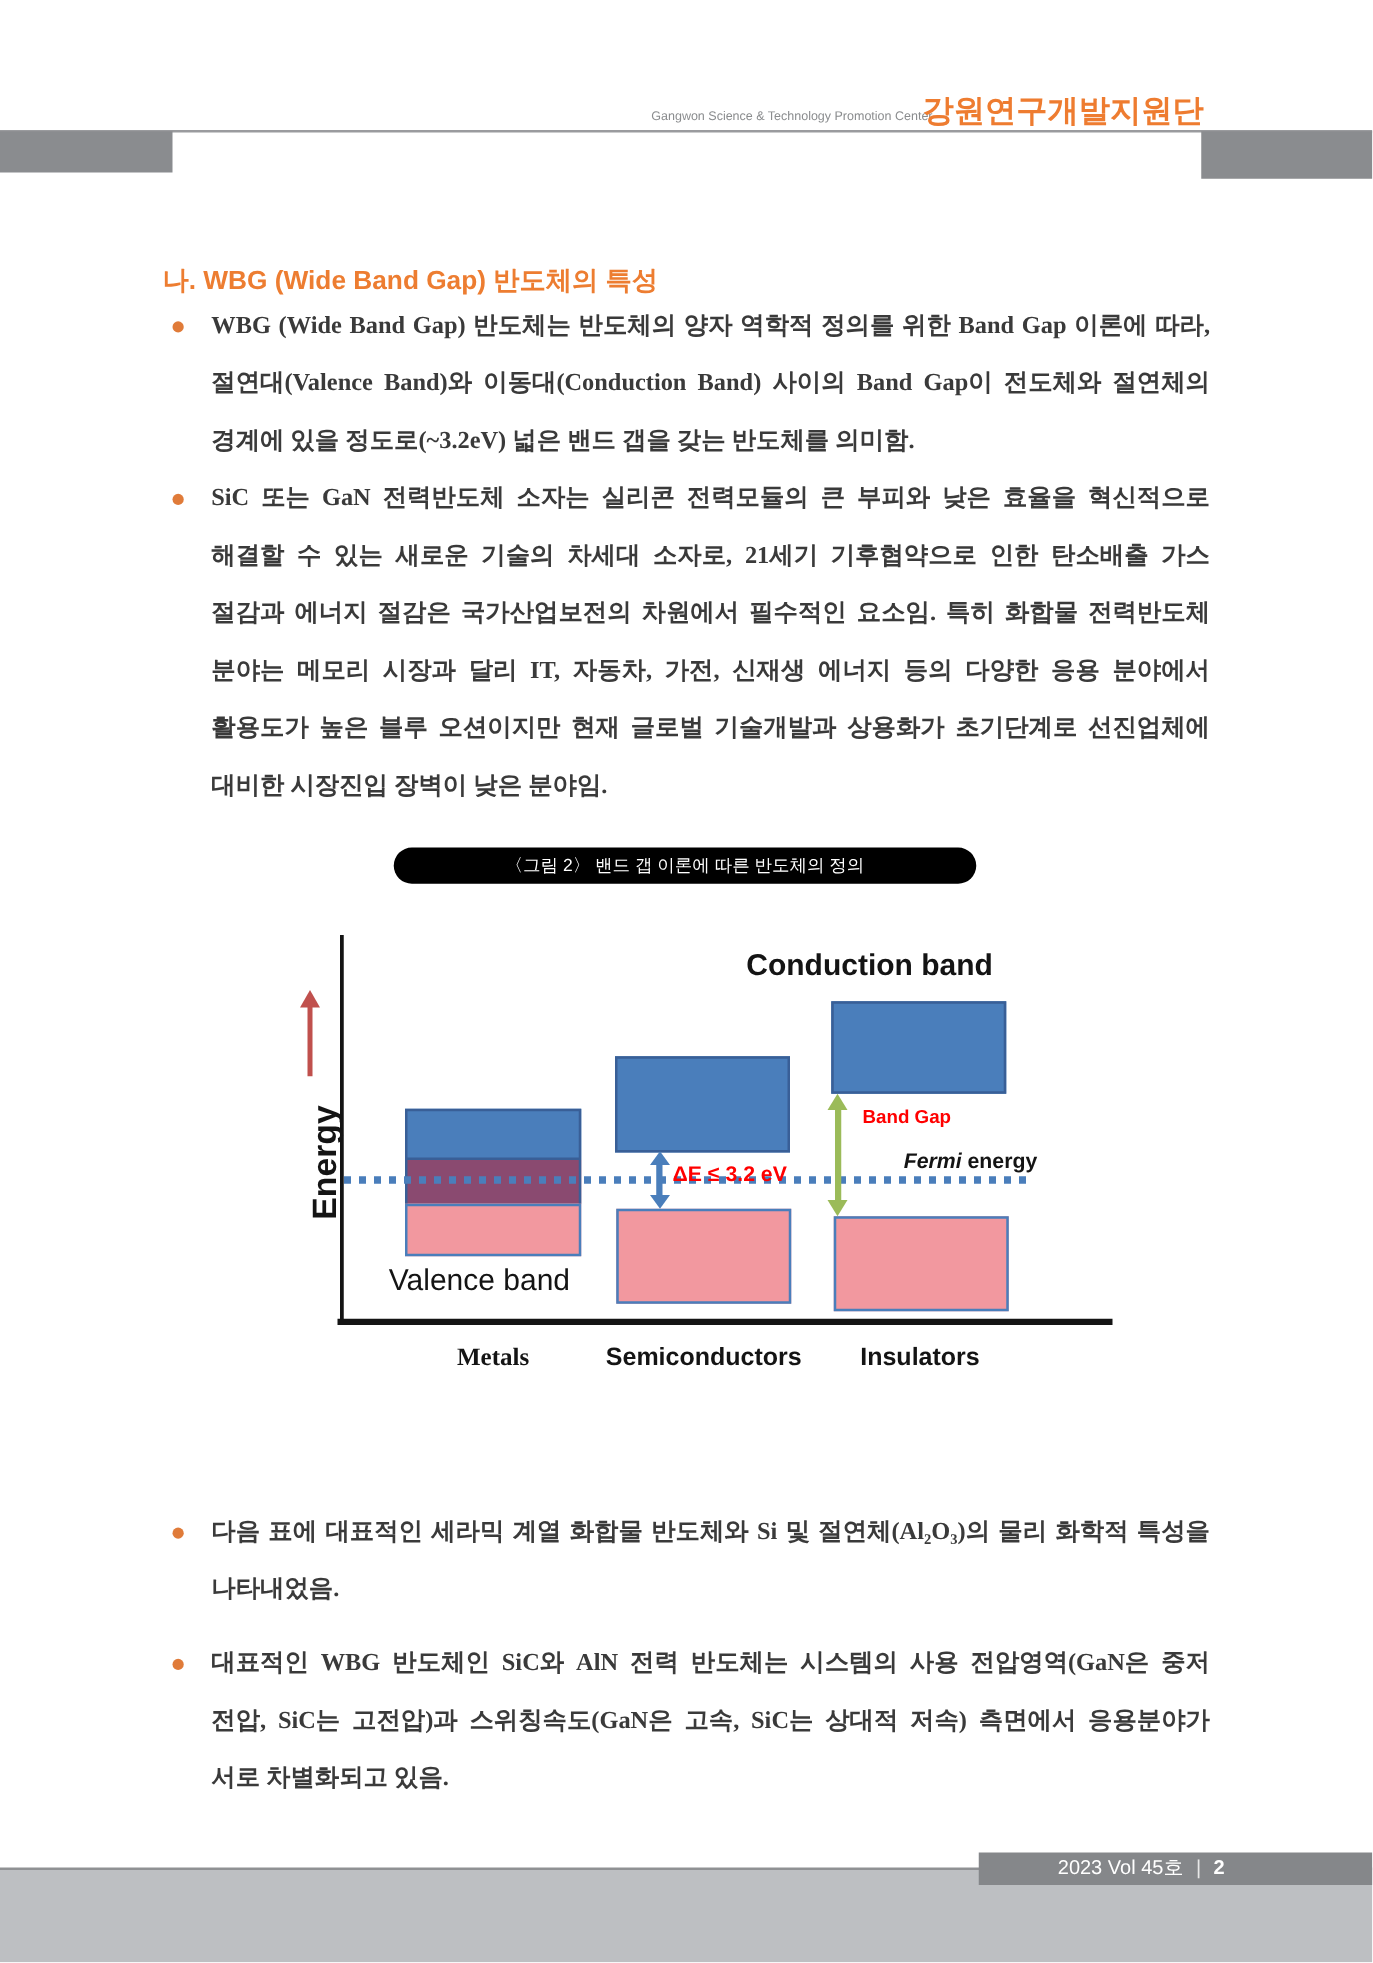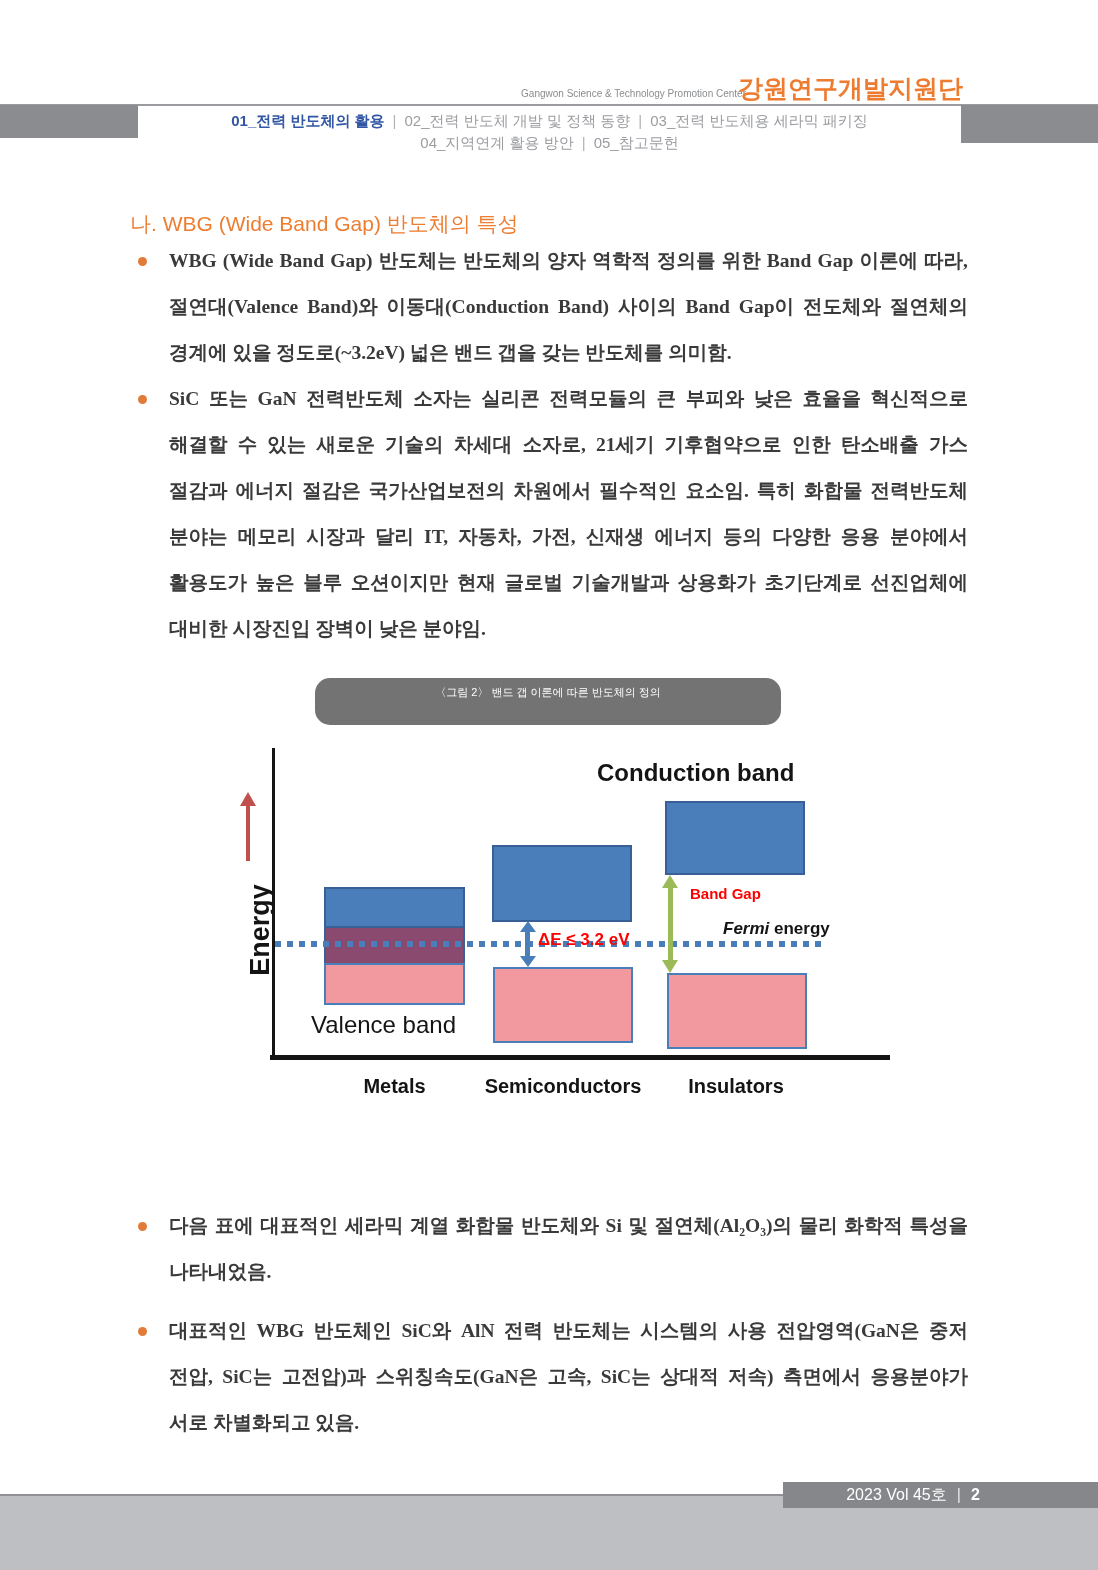--- a/index.html
+++ b/index.html
@@ -13,29 +13,29 @@
   .org-kr{position:absolute;right:135px;top:72px;font-size:25px;font-weight:bold;color:#ee7c30;white-space:nowrap;}
   .header-rule{position:absolute;left:0;top:104px;width:1098px;height:2px;background:#9a9b9e;}
   .bar-left{position:absolute;left:0;top:105px;width:138px;height:33px;background:#8a8c8f;}
   .bar-right{position:absolute;left:961px;top:105px;width:137px;height:38px;background:#8a8c8f;}
   .nav{position:absolute;left:138px;top:110px;width:823px;text-align:center;
        font-size:15px;color:#9b9da1;line-height:22px;}
   .nav .active{color:#3156a3;font-weight:bold;}
   .nav .sep{color:#b0b2b5;padding:0 8px;}
 
   
-  .section-title{position:absolute;left:130px;top:210px;font-size:21px;font-weight:normal;color:#ed7d31;}
+  .section-title{position:absolute;left:130px;top:210px;font-size:21px;font-weight:bold;color:#ed7d31;}
   .para{position:absolute;left:138px;width:830px;font-family:"Liberation Serif",serif;
         font-size:19.5px;line-height:46px;color:#3a3a3a;text-align:justify;word-break:keep-all;}
   .para .dot{position:absolute;left:0;top:19px;width:9px;height:9px;border-radius:50%;background:#e07b39;}
   .para .ptext{margin-left:31px;font-weight:bold;}
 
   
-  .fig-caption{position:absolute;left:315px;top:678px;width:466px;height:47px;border-radius:15px;
-               background:#737373;color:#ffffff;font-size:11px;text-align:center;line-height:29px;}
+  .fig-caption{position:absolute;left:315px;top:678px;width:466px;height:29px;border-radius:15px;
+               background:#000000;color:#ffffff;font-size:14px;text-align:center;line-height:29px;}
 
   
   .fig{position:absolute;left:235px;top:745px;width:660px;height:372px;background:#ffffff;}
   .axis-y{position:absolute;left:37px;top:3px;width:3px;height:312px;background:#141414;}
   .axis-x{position:absolute;left:35px;top:310px;width:620px;height:5px;background:#141414;}
   .e-arrow-stem{position:absolute;left:11px;top:60px;width:4px;height:56px;background:#c0504d;}
   .e-arrow-head{position:absolute;left:5px;top:47px;width:0;height:0;
                 border-left:8px solid transparent;border-right:8px solid transparent;
                 border-bottom:14px solid #c0504d;}
   .energy-label{position:absolute;left:-55px;top:170px;width:160px;height:30px;text-align:center;
@@ -65,21 +65,21 @@
   .delta-label{position:absolute;left:303px;top:185px;font-size:17px;font-weight:bold;color:#ff0000;white-space:nowrap;}
   .g-stem{position:absolute;left:433px;top:142px;width:5px;height:74px;background:#9bbb59;}
   .g-up{position:absolute;left:427px;top:130px;width:0;height:0;border-left:8px solid transparent;
         border-right:8px solid transparent;border-bottom:13px solid #9bbb59;}
   .g-down{position:absolute;left:427px;top:215px;width:0;height:0;border-left:8px solid transparent;
         border-right:8px solid transparent;border-top:13px solid #9bbb59;}
   .bandgap-label{position:absolute;left:455px;top:140px;font-size:15px;font-weight:bold;color:#ff0000;white-space:nowrap;}
   .fermi-label{position:absolute;left:488px;top:174px;font-size:17px;font-weight:bold;color:#141414;white-space:nowrap;}
   .fermi-label .it{font-style:italic;}
   .xcat{position:absolute;top:330px;font-size:20px;font-weight:bold;color:#141414;text-align:center;}
-  .xcat.c0{left:89px;width:141px;}
+  .xcat.c0{left:89px;width:141px;font-family:Liberation Serif, serif;}
   .xcat.c1{left:246px;width:164px;}
   .xcat.c2{left:426px;width:150px;}
 
   
   .footer-rule{position:absolute;left:0;top:1494px;width:1098px;height:2px;background:#8f9194;}
   .footer-bg{position:absolute;left:0;top:1496px;width:1098px;height:74px;background:#bdbfc2;}
   .footer-bar{position:absolute;left:783px;top:1482px;width:315px;height:26px;background:#85878a;}
   .footer-text{position:absolute;left:783px;top:1482px;width:260px;height:26px;line-height:26px;
                text-align:center;color:#ffffff;font-size:16px;}
   .footer-text .sep{padding:0 10px;color:#e8e8e8;}
@@ -89,28 +89,20 @@
 <body>
 
 <div class="page">
 
   <div class="org-en">Gangwon Science &amp; Technology Promotion Center</div>
   <div class="org-kr">강원연구개발지원단</div>
   <div class="header-rule"></div>
   <div class="bar-left"></div>
   <div class="bar-right"></div>
 
-  <div class="nav">
-    <div>
-      <span class="active">01_전력 반도체의 활용</span><span class="sep">|</span><span>02_전력 반도체 개발 및 정책 동향</span><span class="sep">|</span><span>03_전력 반도체용 세라믹 패키징</span>
-    </div>
-    <div>
-      <span>04_지역연계 활용 방안</span><span class="sep">|</span><span>05_참고문헌</span>
-    </div>
-  </div>
 
   <div class="section-title">나. WBG (Wide Band Gap) 반도체의 특성</div>
 
   <div class="para" style="top:238px;">
     <span class="dot"></span>
     <div class="ptext">WBG (Wide Band Gap) 반도체는 반도체의 양자 역학적 정의를 위한 Band Gap 이론에 따라, 절연대(Valence Band)와 이동대(Conduction Band) 사이의 Band Gap이 전도체와 절연체의 경계에 있을 정도로(~3.2eV) 넓은 밴드 갭을 갖는 반도체를 의미함.</div>
   </div>
   <div class="para" style="top:376px;">
     <span class="dot"></span>
     <div class="ptext">SiC 또는 GaN 전력반도체 소자는 실리콘 전력모듈의 큰 부피와 낮은 효율을 혁신적으로 해결할 수 있는 새로운 기술의 차세대 소자로, 21세기 기후협약으로 인한 탄소배출 가스 절감과 에너지 절감은 국가산업보전의 차원에서 필수적인 요소임. 특히 화합물 전력반도체 분야는 메모리 시장과 달리 IT, 자동차, 가전, 신재생 에너지 등의 다양한 응용 분야에서 활용도가 높은 블루 오션이지만 현재 글로벌 기술개발과 상용화가 초기단계로 선진업체에 대비한 시장진입 장벽이 낮은 분야임.</div>

